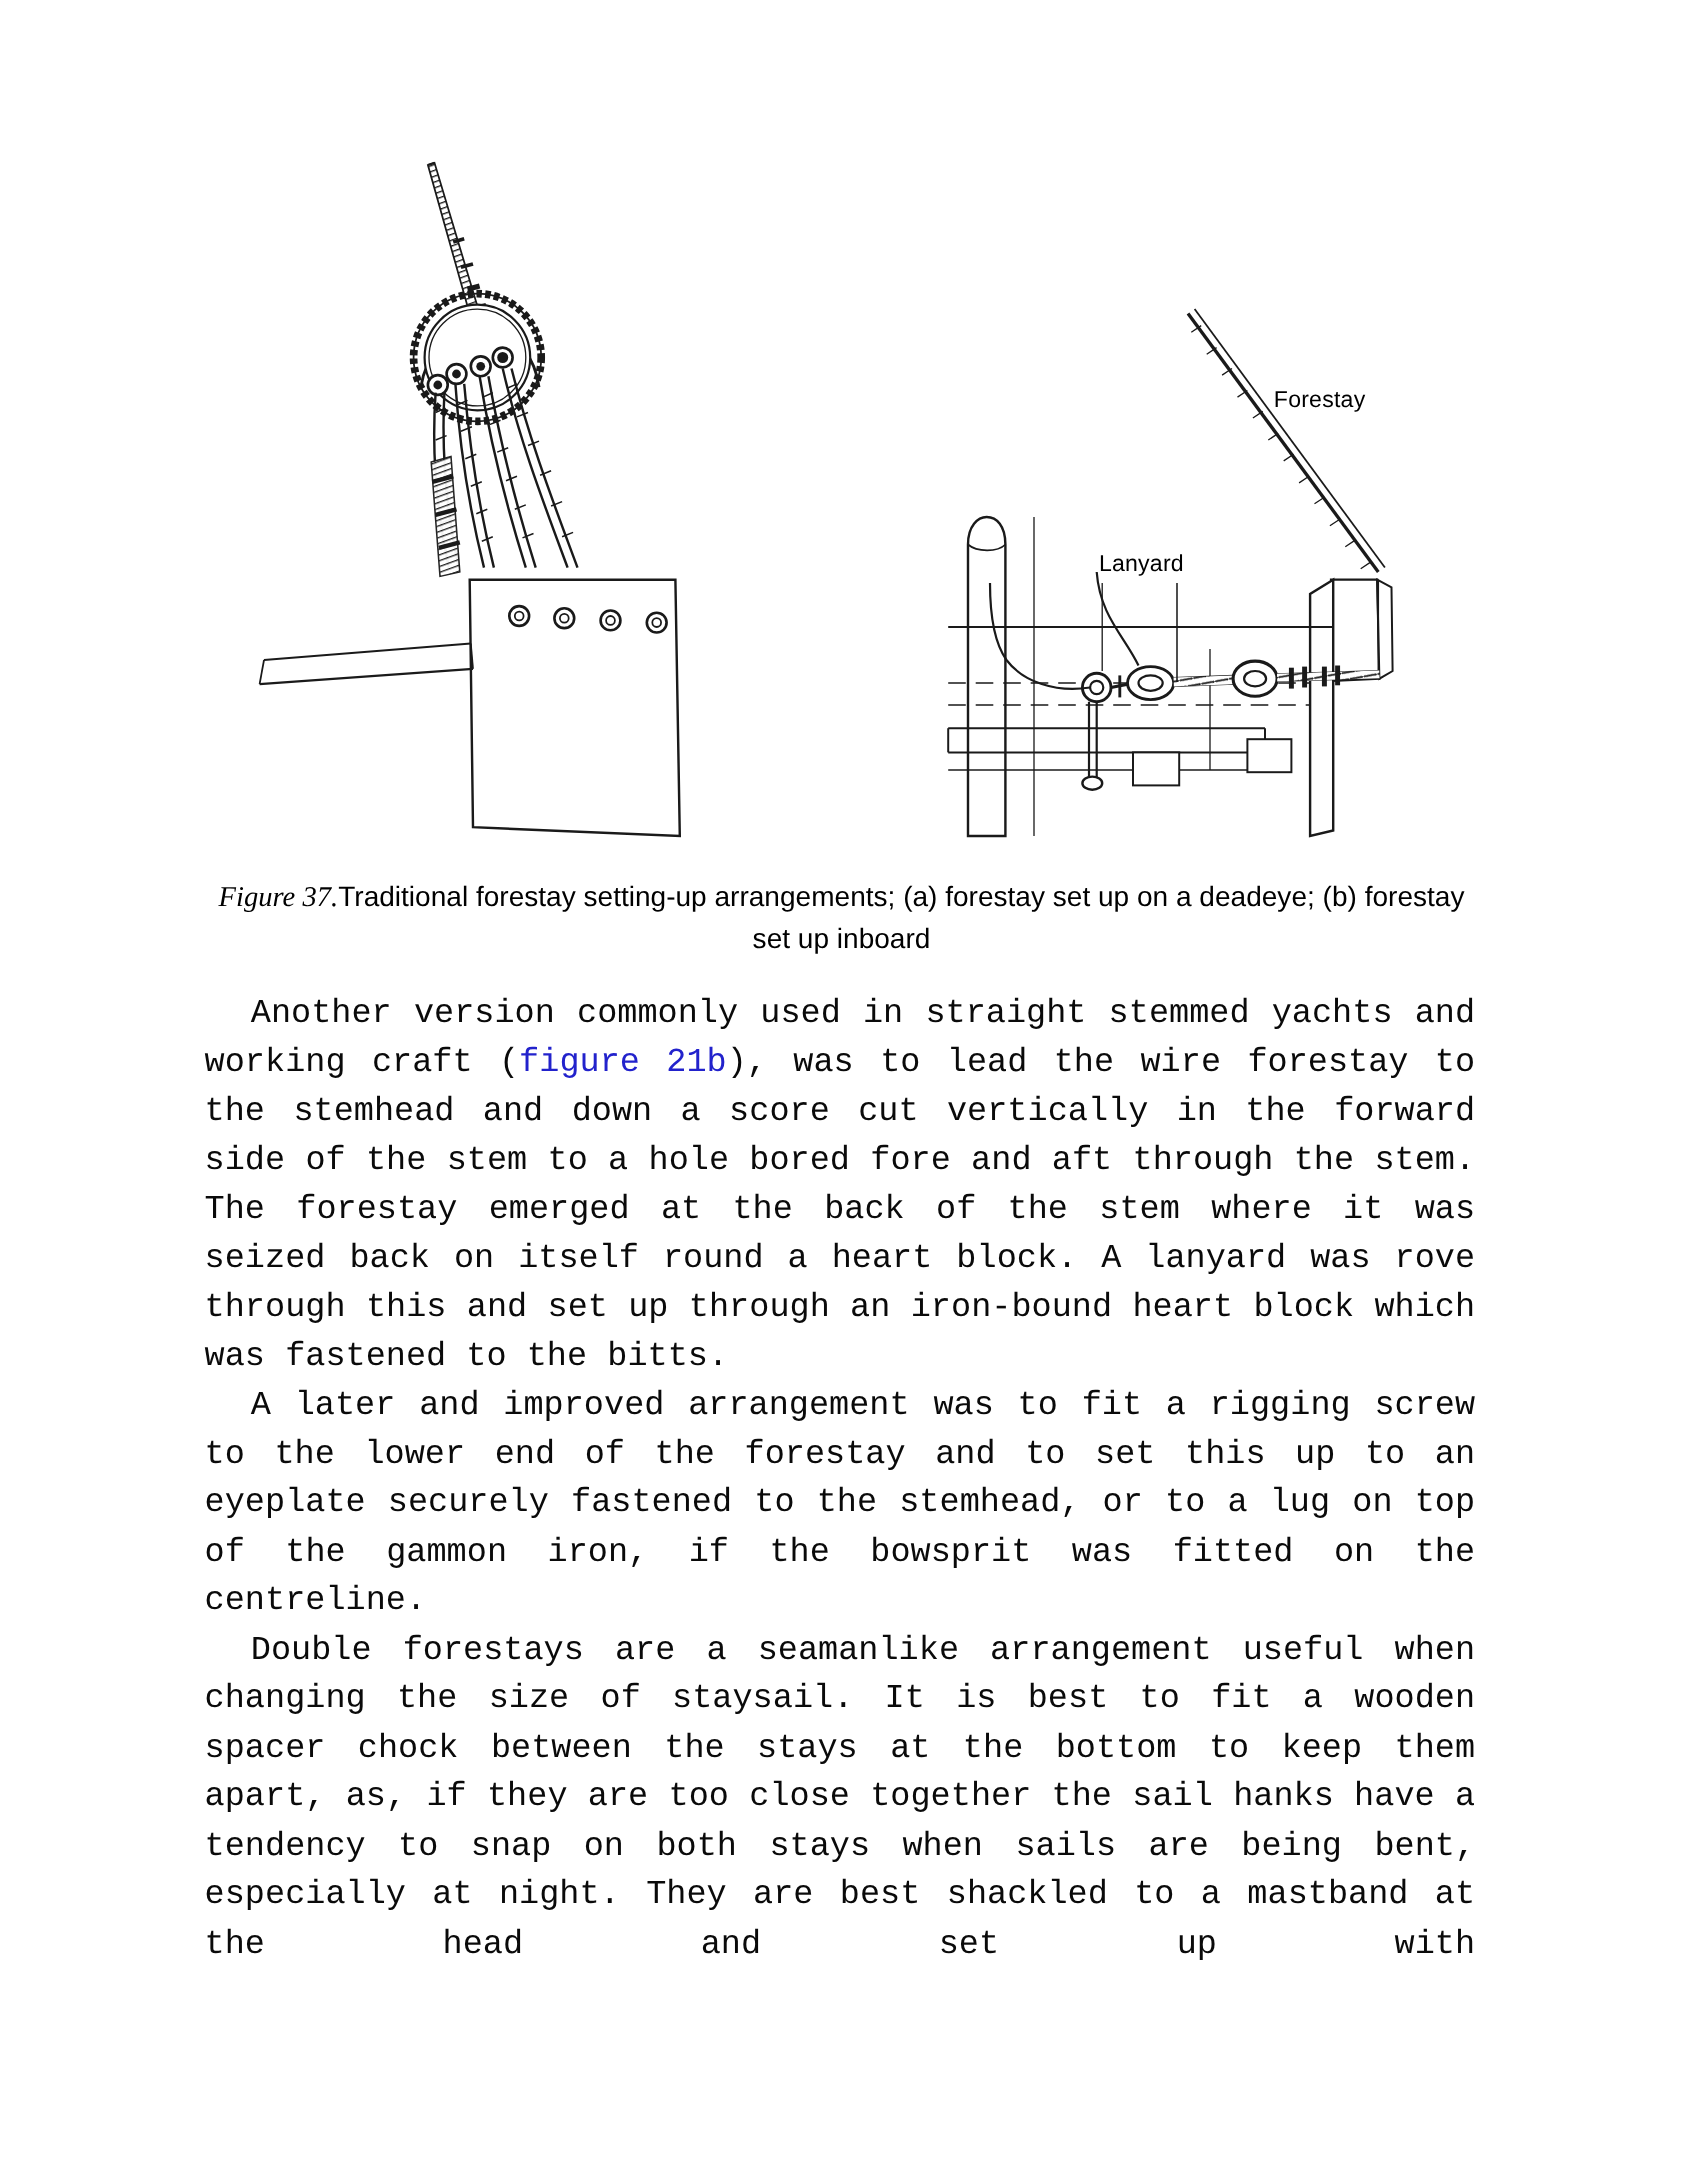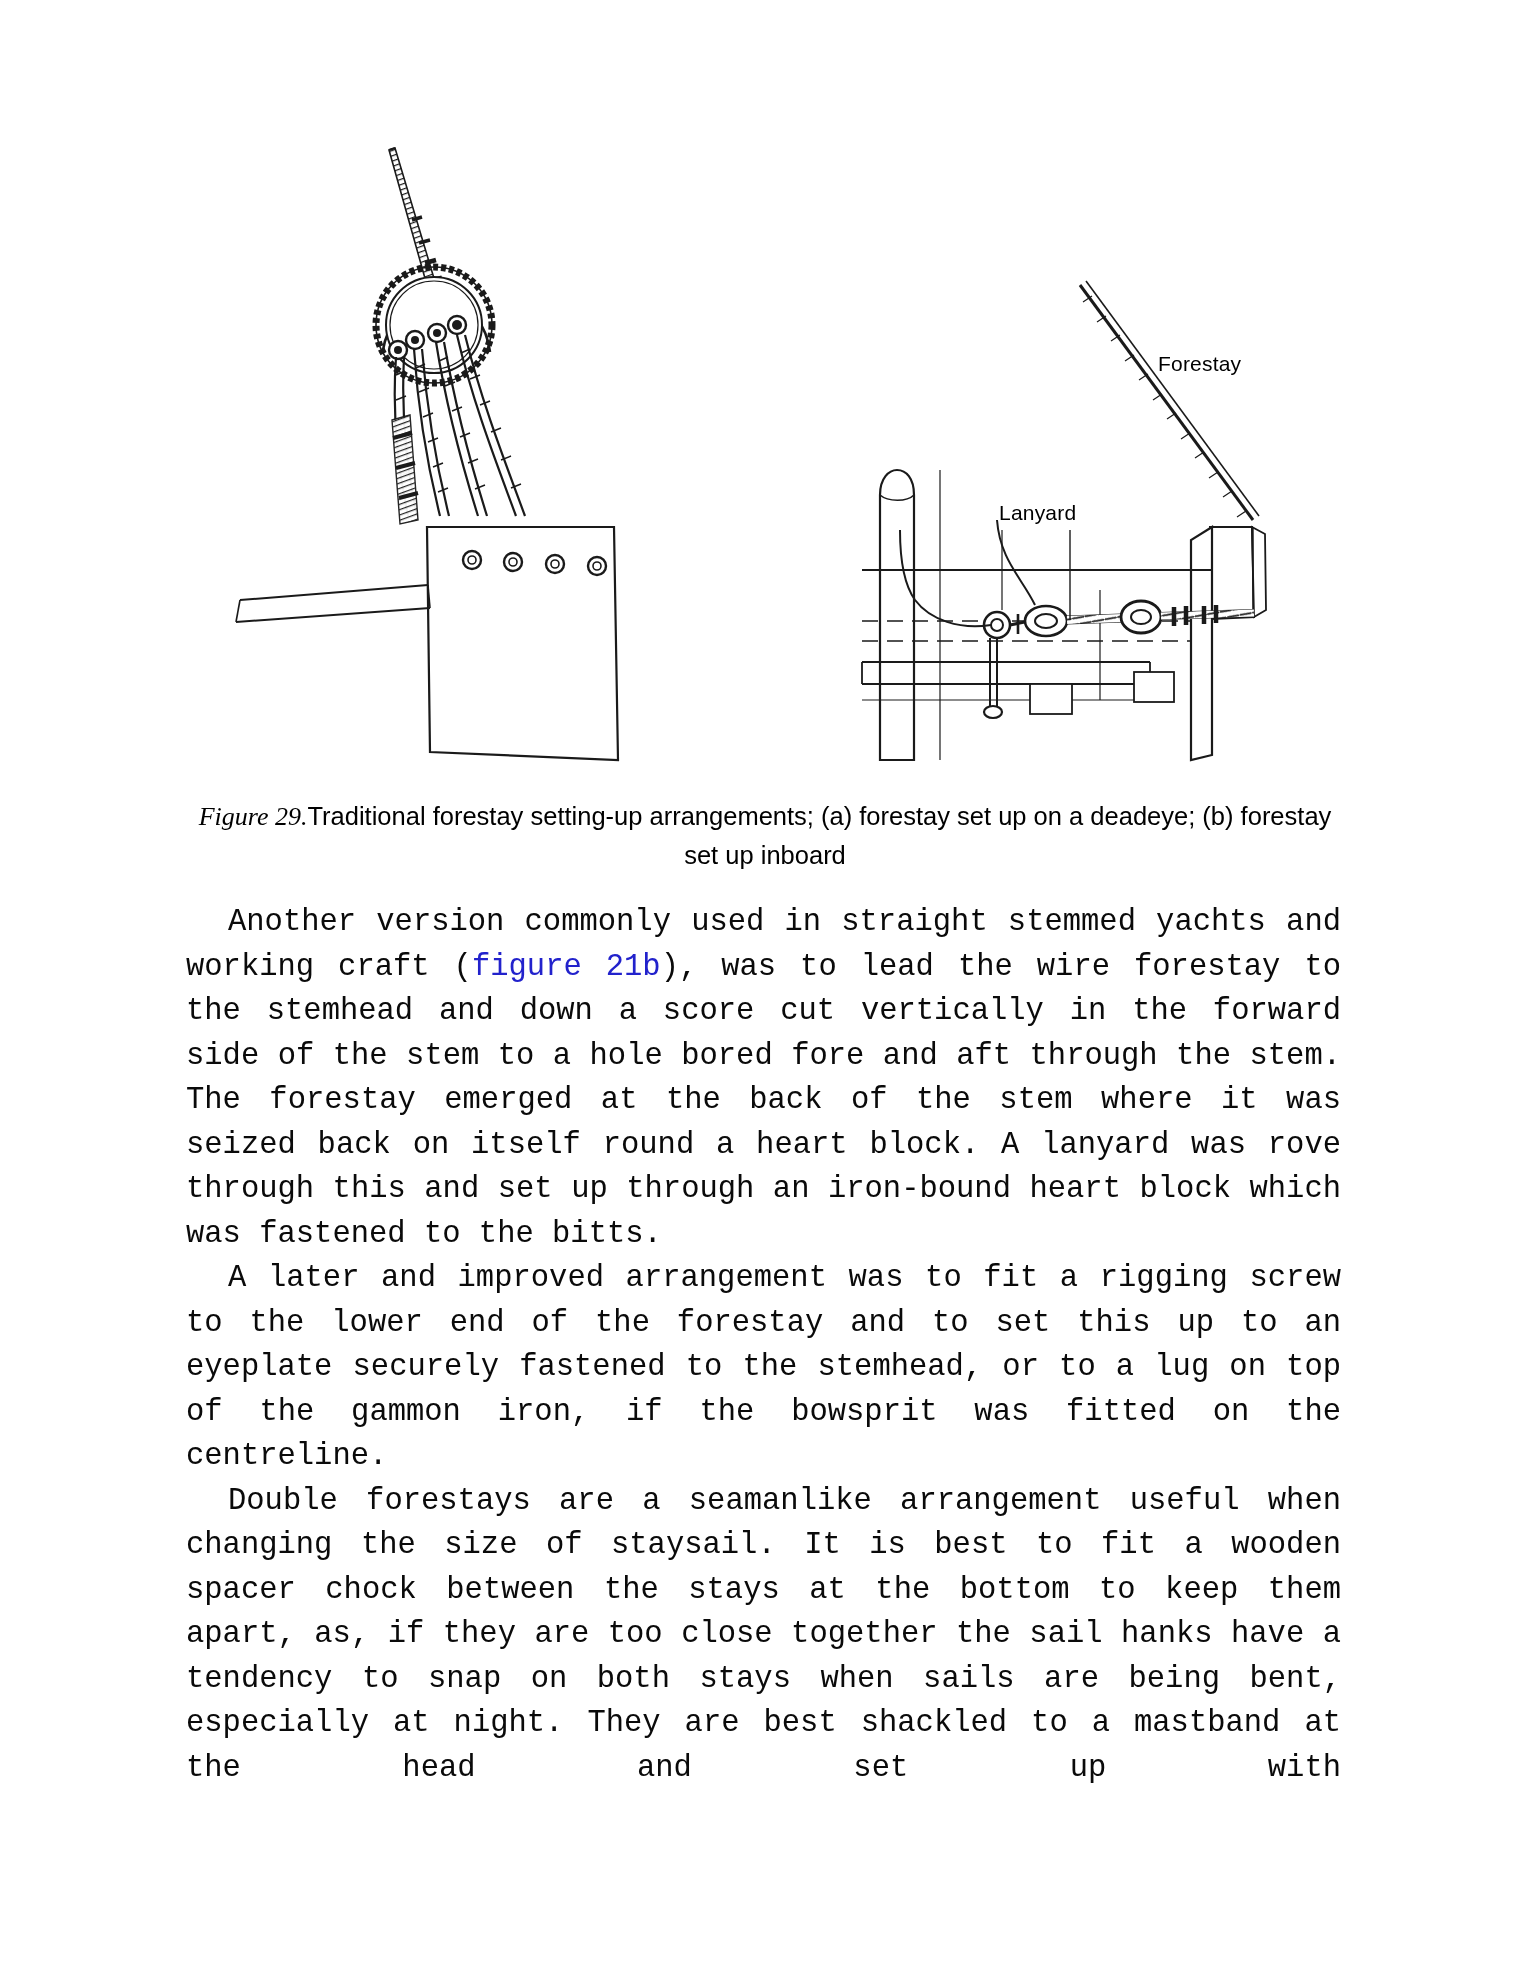--- a/index.html
+++ b/index.html
@@ -279,21 +279,21 @@
       <path d="M1070 530 L1070 620"></path>
     </g>
   </svg>
 
   <div style="position:absolute; left:1158px; top:352px; font-family:'Liberation Sans',sans-serif; font-size:21px; letter-spacing:0.2px;">Forestay</div>
 
   <div style="position:absolute; left:999px; top:501px; font-family:'Liberation Sans',sans-serif; font-size:21px; letter-spacing:0.2px;">Lanyard</div>
 </div>
 
 <div id="figure-caption">
-  <span class="fig-num">Figure 29.</span><span>Traditional forestay setting-up arrangements; (a) forestay set up on a deadeye; (b)</span>
+  <span class="fig-num">Figure 37.</span><span>Traditional forestay setting-up arrangements; (a) forestay set up on a deadeye; (b)</span>
   <span>forestay set up inboard</span>
 </div>
 
 <div id="body-text">
 
   <p><span>Another version commonly used in straight stemmed yachts and working craft (</span><a href="#" class="doclink">figure 21b</a><span>), was to lead the wire forestay to the stemhead and down a score cut vertically in the forward side of the stem to a hole bored fore and aft through the stem. The forestay emerged at the back of the stem where it was seized back on itself round a heart block. A lanyard was rove through this and set up through an iron-bound heart block which was fastened to the bitts.</span></p>
 
   <p><span>A later and improved arrangement was to fit a rigging screw to the lower end of the forestay and to set this up to an eyeplate securely fastened to the stemhead, or to a lug on top of the gammon iron, if the bowsprit was fitted on the centreline.</span></p>
 
 

